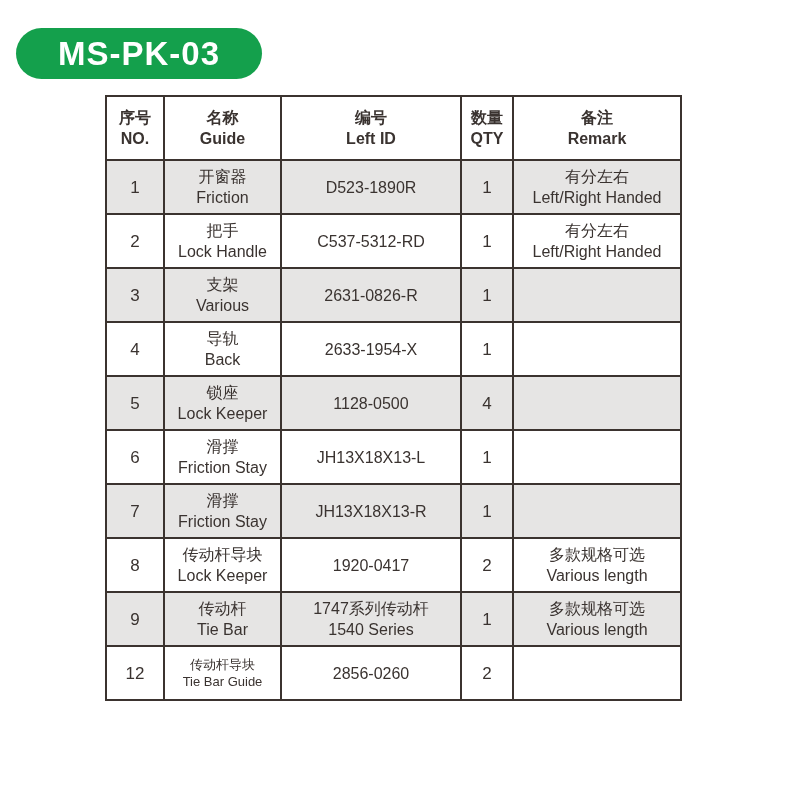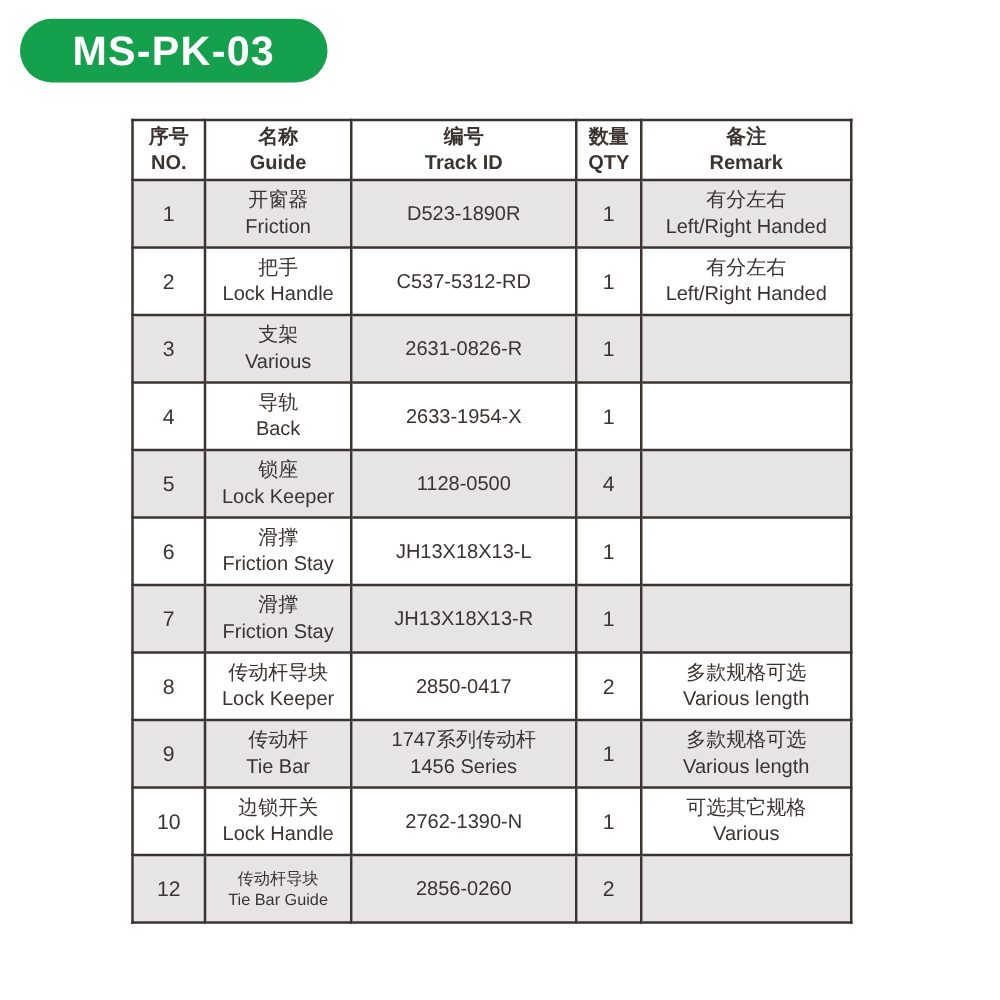--- a/index.html
+++ b/index.html
@@ -8,21 +8,21 @@
     width: 800px;
     height: 800px;
     background: #ffffff;
     font-family: "Liberation Sans", "DejaVu Sans", sans-serif;
     color: #3a3330;
     position: relative;
   }
   .badge {
     position: absolute;
     left: 16px;
-    top: 15px;
+    top: 28px;
     width: 246px;
     height: 51px;
     border-radius: 26px;
     background: #14a04c;
     color: #ffffff;
     font-size: 33px;
     font-weight: bold;
     letter-spacing: 1px;
     display: flex;
     align-items: center;
@@ -36,21 +36,21 @@
     table-layout: fixed;
     background: #ffffff;
   }
   table.parts th, table.parts td {
     border: 2px solid #3b332f;
     text-align: center;
     vertical-align: middle;
     padding: 0 2px;
     overflow: hidden;
   }
-  table.parts thead tr { height: 48px; }
+  table.parts thead tr { height: 64px; }
   table.parts tbody tr { height: 54px; }
   tbody tr:nth-child(odd) { background: #e6e5e4; }
   tbody tr:nth-child(even) { background: #ffffff; }
   .zh, .en {
     display: block;
     font-size: 16px;
     line-height: 21px;
     white-space: nowrap;
   }
   .single {
@@ -84,21 +84,21 @@
       <th>
         <span class="zh">序号</span>
         <span class="en">NO.</span>
       </th>
       <th>
         <span class="zh">名称</span>
         <span class="en">Guide</span>
       </th>
       <th>
         <span class="zh">编号</span>
-        <span class="en">Track ID</span>
+        <span class="en">Left ID</span>
       </th>
       <th>
         <span class="zh">数量</span>
         <span class="en">QTY</span>
       </th>
       <th>
         <span class="zh">备注</span>
         <span class="en">Remark</span>
       </th>
     </tr>
@@ -223,63 +223,47 @@
     </td>
   </tr>
 
   <tr>
     <td><span class="single">8</span></td>
     <td class="item-cell">
       <span class="zh">传动杆导块</span>
       <span class="en">Lock Keeper</span>
     </td>
     <td>
-      <span class="zh">2850-0417</span>
+      <span class="zh">1920-0417</span>
 
     </td>
     <td><span class="single">2</span></td>
     <td>
       <span class="zh">多款规格可选</span>
       <span class="en">Various length</span>
     </td>
   </tr>
 
   <tr>
     <td><span class="single">9</span></td>
     <td class="item-cell">
       <span class="zh">传动杆</span>
       <span class="en">Tie Bar</span>
     </td>
     <td>
       <span class="zh">1747系列传动杆</span>
-      <span class="en">1456 Series</span>
+      <span class="en">1540 Series</span>
     </td>
     <td><span class="single">1</span></td>
     <td>
       <span class="zh">多款规格可选</span>
       <span class="en">Various length</span>
     </td>
   </tr>
 
-  <tr>
-    <td><span class="single">10</span></td>
-    <td class="item-cell">
-      <span class="zh">边锁开关</span>
-      <span class="en">Lock Handle</span>
-    </td>
-    <td>
-      <span class="zh">2762-1390-N</span>
-
-    </td>
-    <td><span class="single">1</span></td>
-    <td>
-      <span class="zh">可选其它规格</span>
-      <span class="en">Various</span>
-    </td>
-  </tr>
 
 
   <tr>
     <td><span class="single">12</span></td>
     <td class="item-cell">
       <span class="zh">传动杆导块</span>
       <span class="en">Tie Bar Guide</span>
     </td>
     <td>
       <span class="zh">2856-0260</span>

